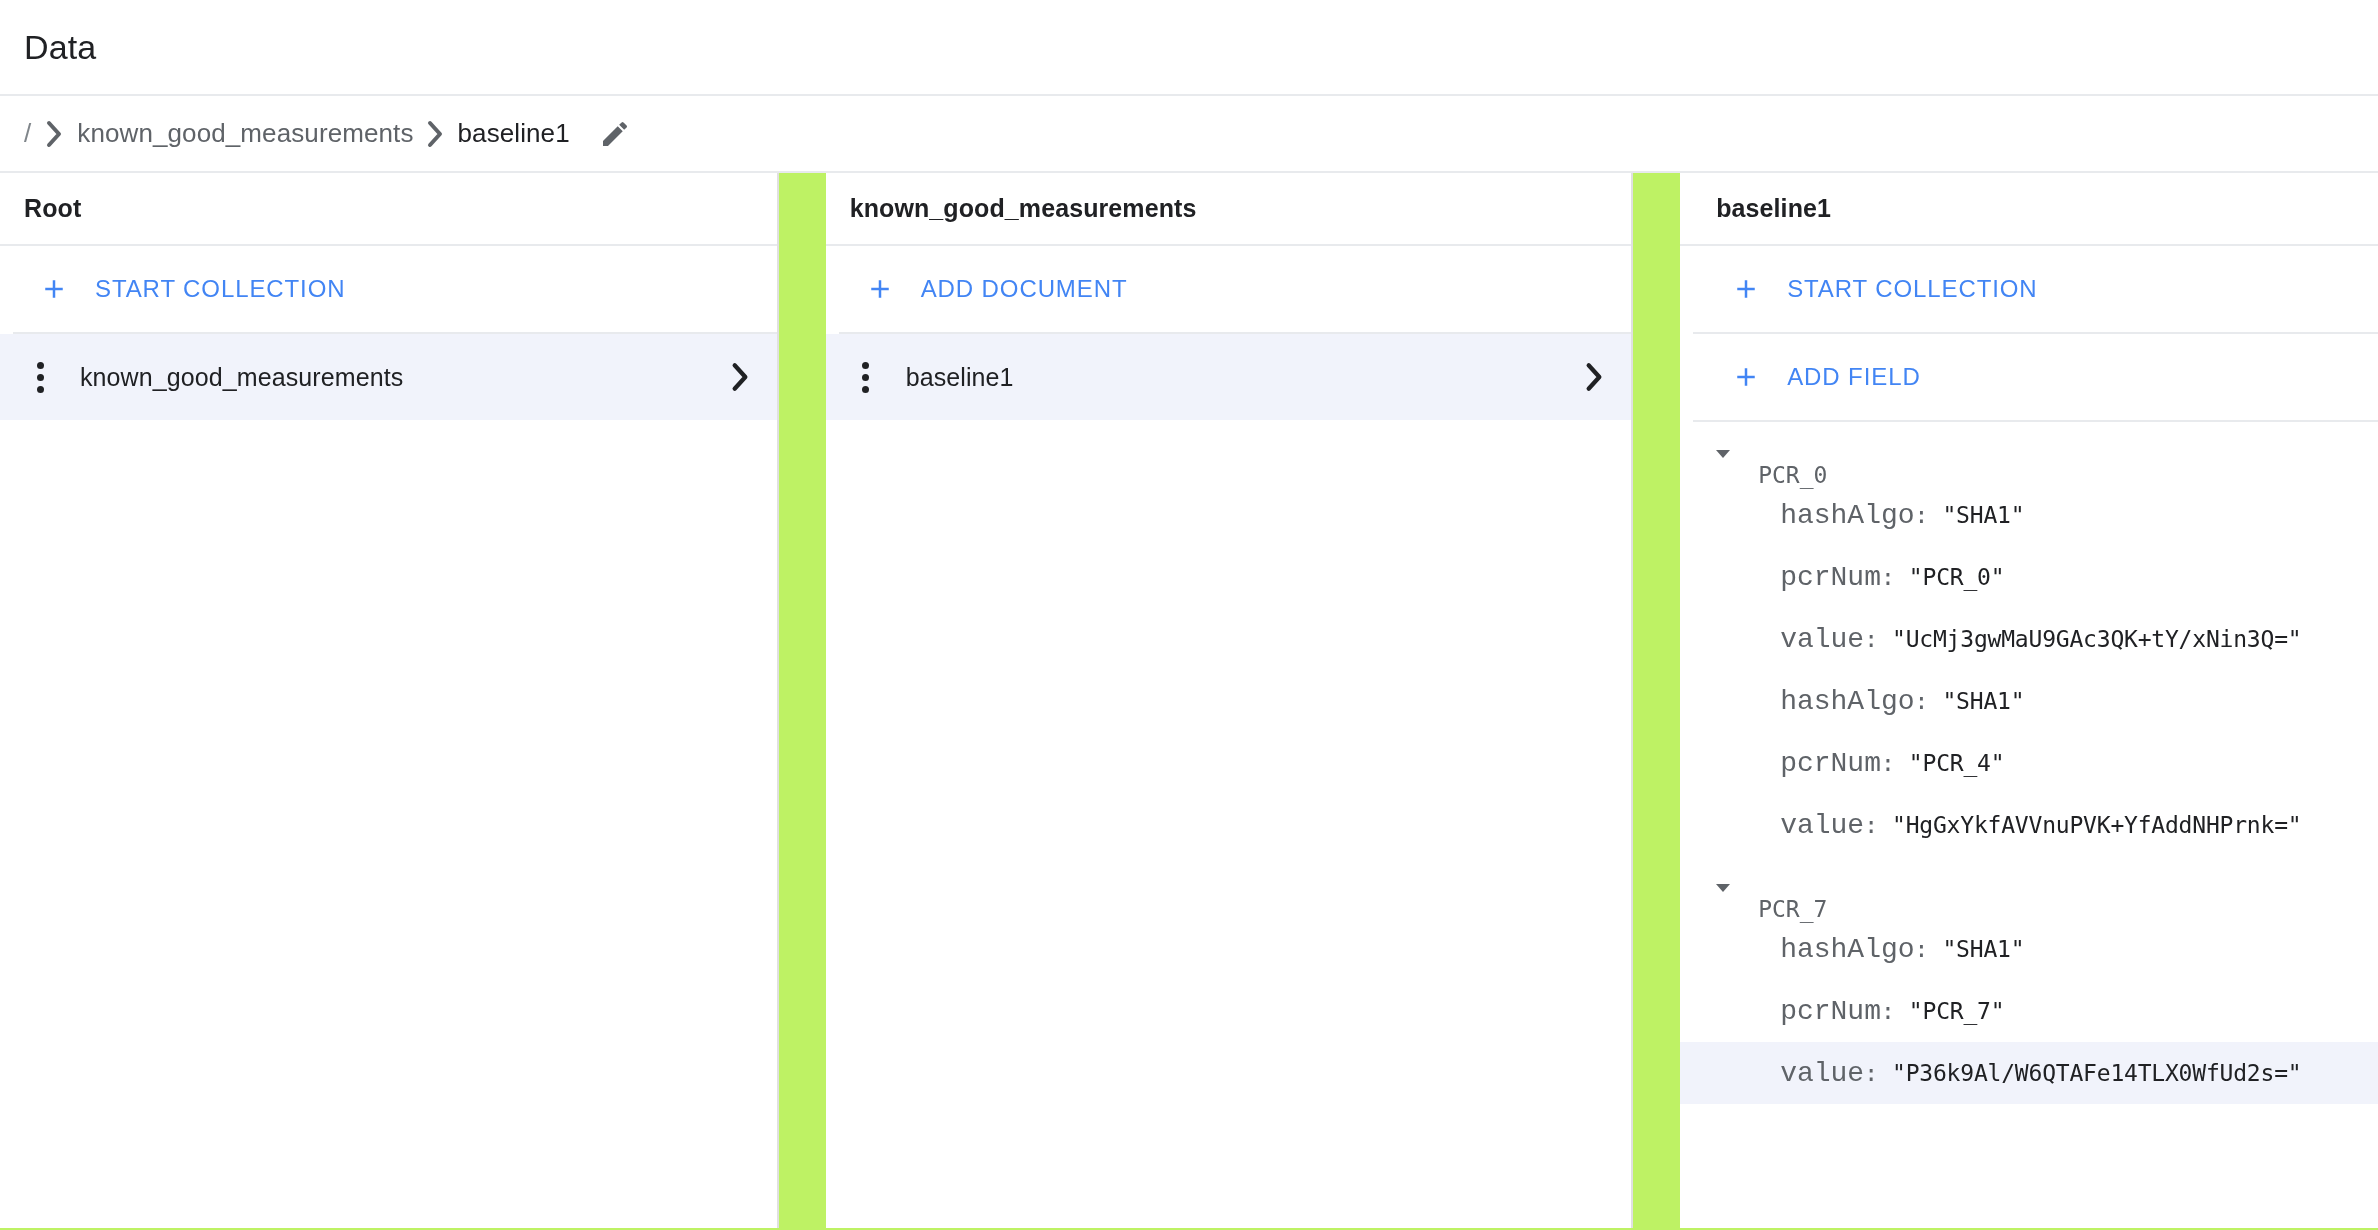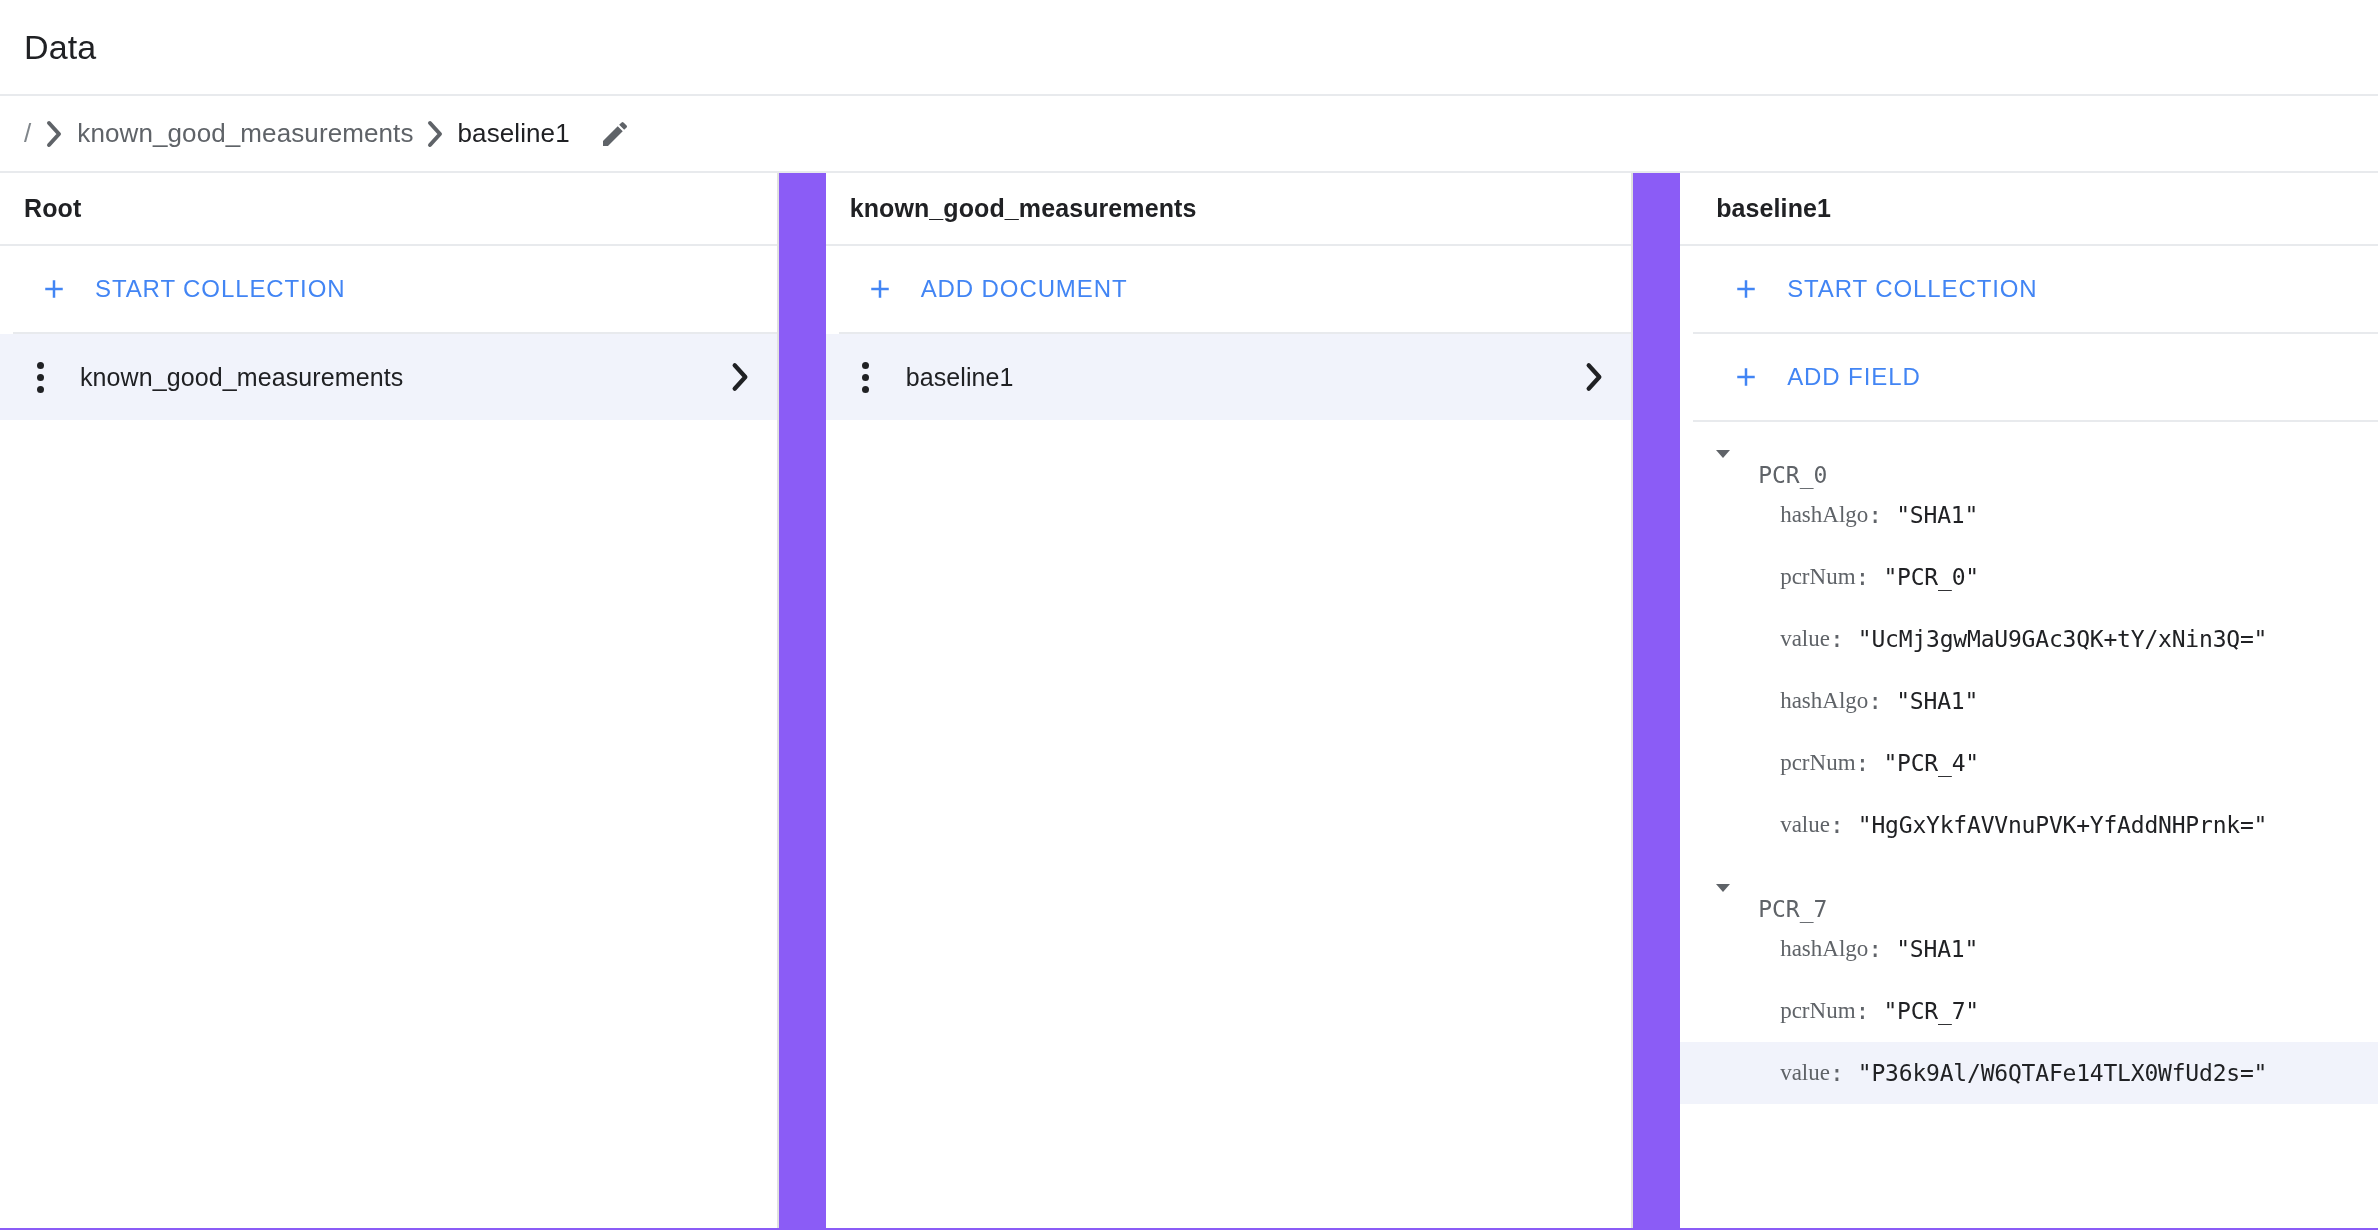--- a/index.html
+++ b/index.html
@@ -11,21 +11,21 @@
     background: #ffffff;
     font-family: "Liberation Sans", sans-serif;
     -webkit-font-smoothing: antialiased;
     overflow: hidden;
   }
 
   .page {
     position: relative;
     width: 2378px;
     height: 1230px;
-    background: #8b5cf6;
+    background: #bef264;
   }
 
   
   .title-bar {
     height: 94px;
     display: flex;
     align-items: center;
     padding-left: 24px;
     background: #ffffff;
   }
@@ -212,22 +212,22 @@
     height: 62px;
     display: flex;
     align-items: center;
     padding-left: 100px;
     background: #ffffff;
     white-space: nowrap;
     cursor: pointer;
   }
   .field-row.highlighted { background: #f1f3fb; }
   .field-key {
-    font-family: Liberation Serif, serif;
-    font-size: 23px;
+    font-family: Liberation Mono, monospace;
+    font-size: 28px;
     color: #5f6368;
   }
   .field-colon {
     font-family: "DejaVu Sans Mono", monospace;
     font-size: 23px;
     color: #5f6368;
     padding-right: 14px;
   }
   .field-val {
     font-family: "DejaVu Sans Mono", monospace;

